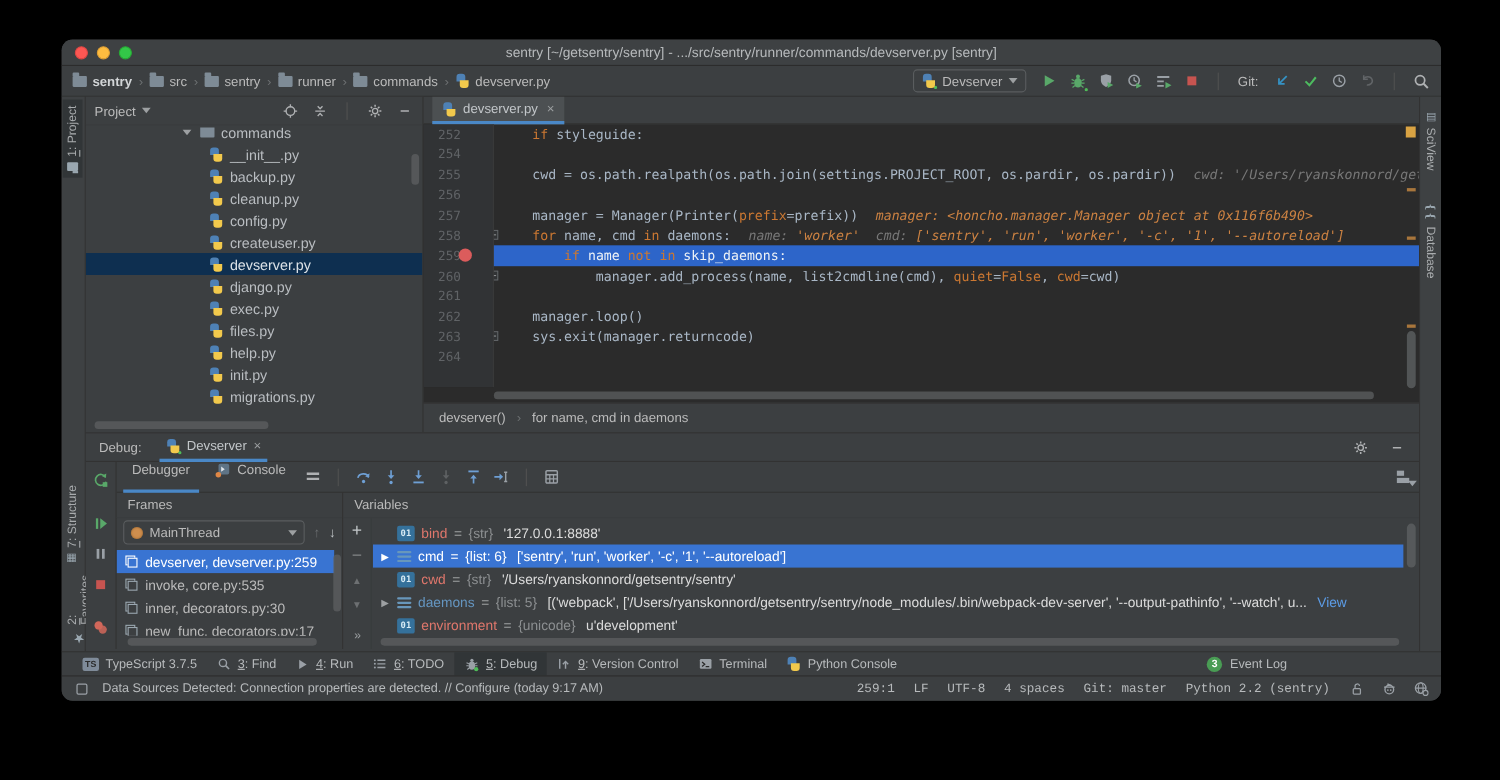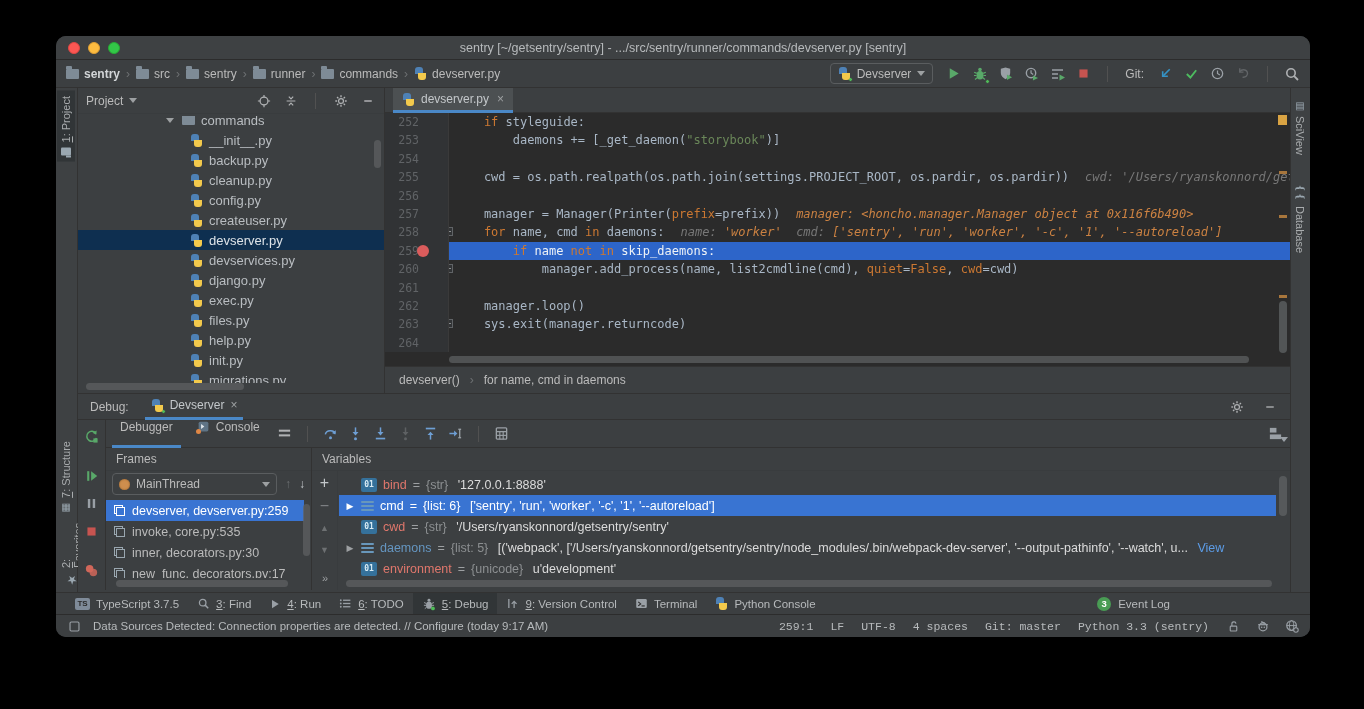--- a/index.html
+++ b/index.html
@@ -392,24 +392,20 @@
           <div class="trow" style="padding-left:112px;">
       <span class="py-ico"></span>
       <span>createuser.py</span>
           </div>
           <div class="trow sel" style="padding-left:112px;">
       <span class="py-ico"></span>
       <span>devserver.py</span>
           </div>
           <div class="trow" style="padding-left:112px;">
       <span class="py-ico"></span>
-      <span>devservices.py</span>
-          </div>
-          <div class="trow" style="padding-left:112px;">
-      <span class="py-ico"></span>
       <span>django.py</span>
           </div>
           <div class="trow" style="padding-left:112px;">
       <span class="py-ico"></span>
       <span>exec.py</span>
           </div>
           <div class="trow" style="padding-left:112px;">
       <span class="py-ico"></span>
       <span>files.py</span>
           </div>
@@ -439,26 +435,20 @@
         </div>
       </div>
       <div class="codearea">
         <div class="gutterbg"></div>
         <div id="code" style="position:relative;">
             <div class="cl">
       <span class="gut">
                 <span class="ln">252</span>
               </span>
       <span class="codecell"><span class="codetext"><span class="tk-k">    if </span><span class="tk-d">styleguide:</span></span></span>
-    </div>
-            <div class="cl">
-      <span class="gut">
-                <span class="ln">253</span>
-              </span>
-      <span class="codecell"><span class="codetext"><span class="tk-d">        daemons += [_get_daemon(</span><span class="tk-s">"storybook"</span><span class="tk-d">)]</span></span></span>
     </div>
             <div class="cl">
       <span class="gut">
                 <span class="ln">254</span>
               </span>
       <span class="codecell"><span class="codetext"></span></span>
     </div>
             <div class="cl">
       <span class="gut">
                 <span class="ln">255</span>
@@ -882,21 +872,21 @@
             <rect x="2.5" y="2.5" width="11" height="11" rx="1.5" fill="none" stroke="#9aa0a6" stroke-width="1.4"></rect>
           </svg>
         </span>
       <span>Data Sources Detected: Connection properties are detected. // Configure (today 9:17 AM)</span>
       <span class="sb-right" id="sb-right">
           <span>259:1</span>
           <span>LF</span>
           <span>UTF-8</span>
           <span>4 spaces</span>
           <span>Git: master</span>
-          <span>Python 3.3 (sentry)</span>
+          <span>Python 2.2 (sentry)</span>
         </span>
       <span class="sb-icons">
         <span class="tb-ico">
             <svg width="13" height="13" viewBox="0 0 16 16">
               <rect x="4" y="7.5" width="8" height="6" rx="1" fill="none" stroke="#9aa0a6" stroke-width="1.4"></rect>
               <path d="M6 7.5 V5 A2.5 2.5 0 0 1 11 4.5" fill="none" stroke="#9aa0a6" stroke-width="1.4"></path>
             </svg>
           </span>
         <span class="tb-ico">
             <svg width="14" height="14" viewBox="0 0 16 16">

